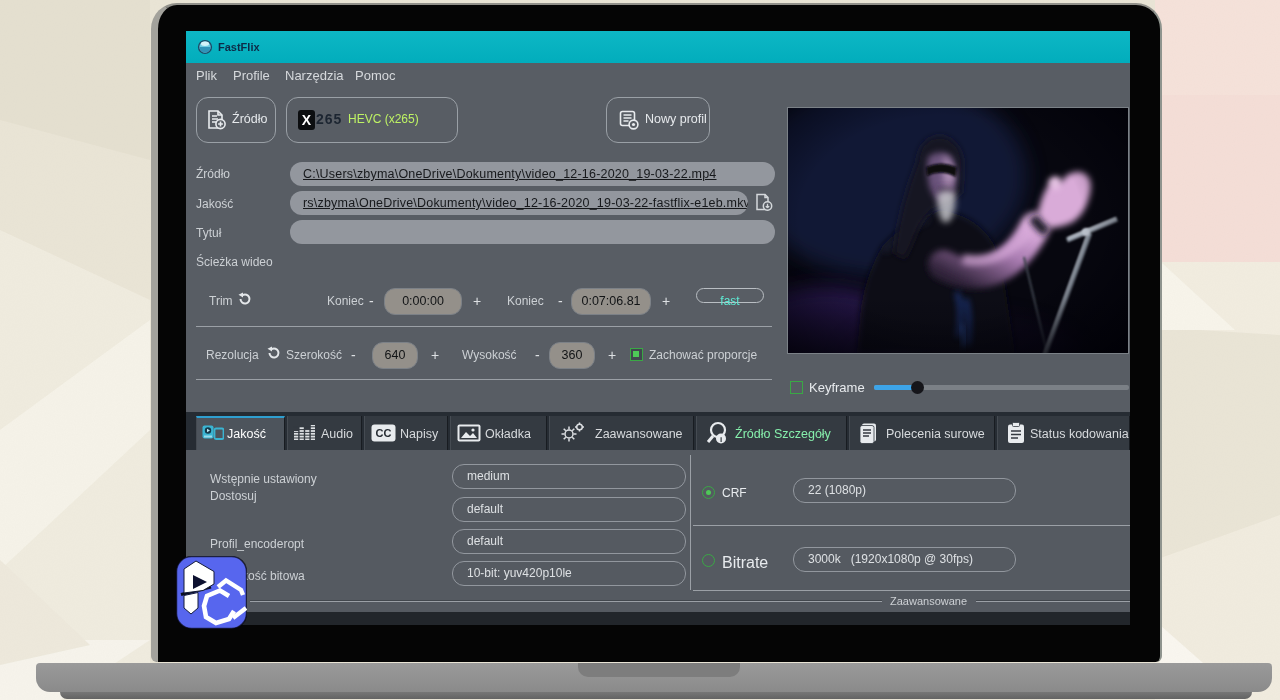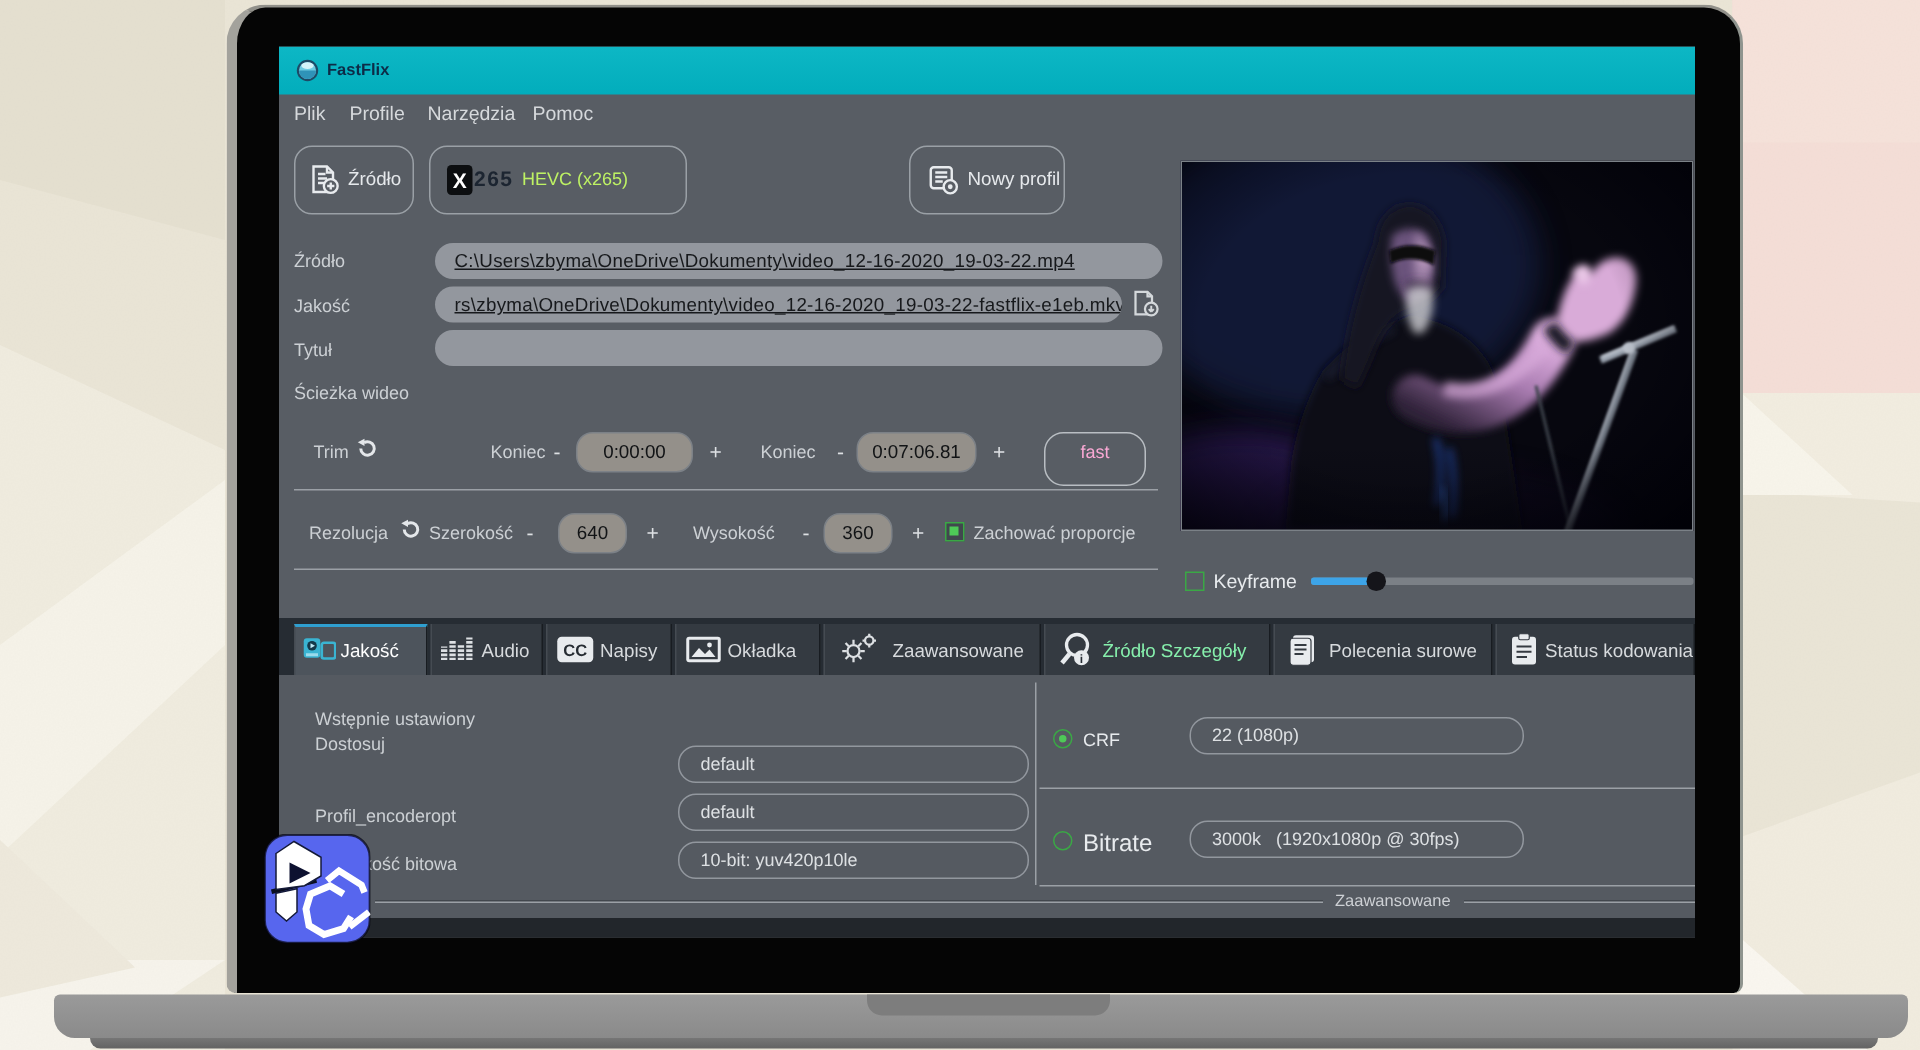--- a/index.html
+++ b/index.html
@@ -132,21 +132,21 @@
       <polygon points="5,0.5 0.5,2.8 5,5.4" fill="#e4e7ea"></polygon>
     </svg>
     <div class="lbl abs" style="left:141px;top:263px">Koniec</div>
     <div class="sign abs" style="left:183px;top:262px">-</div>
     <div class="tbox abs" style="left:198px;top:257px;width:78px">0:00:00</div>
     <div class="sign abs" style="left:287px;top:262px">+</div>
     <div class="lbl abs" style="left:321px;top:263px">Koniec</div>
     <div class="sign abs" style="left:372px;top:262px">-</div>
     <div class="tbox abs" style="left:385px;top:257px;width:80px">0:07:06.81</div>
     <div class="sign abs" style="left:476px;top:262px">+</div>
-    <div class="abs" style="left:510px;top:257px;width:68px;height:36px;border:1px solid #b9bec3;border-radius:13px;color:#f9a8d4;font-size:12px;text-align:center;line-height:24px">fast</div>
+    <div class="abs" style="left:510px;top:257px;width:68px;height:15px;border:1px solid #b9bec3;border-radius:13px;color:#5eead4;font-size:12px;text-align:center;line-height:24px">fast</div>
 
     <div class="sep abs" style="left:10px;top:295px;width:576px"></div>
 
     <div class="lbl abs" style="left:20px;top:317px">Rezolucja</div>
     <svg class="abs" style="left:81px;top:315px" width="14" height="14" viewBox="0 0 14 14">
       <path d="M2.5,7 a4.5,4.5 0 1,0 2.2,-3.9" fill="none" stroke="#e4e7ea" stroke-width="2"></path>
       <polygon points="5,0.5 0.5,2.8 5,5.4" fill="#e4e7ea"></polygon>
     </svg>
     <div class="lbl abs" style="left:100px;top:317px">Szerokość</div>
     <div class="sign abs" style="left:165px;top:316px">-</div>
@@ -308,20 +308,21 @@
       <g stroke="#343a41" stroke-width="1.3">
         <path d="M5,9 h10 M5,12.5 h10 M5,16 h7"></path>
       </g>
     </svg>
 
     <div id="lower" class="abs"></div>
     <div class="lbl abs" style="left:24px;top:441px">Wstępnie ustawiony</div>
     <div class="lbl abs" style="left:24px;top:458px">Dostosuj</div>
     <div class="lbl abs" style="left:24px;top:506px">Profil_encoderopt</div>
     <div class="lbl abs" style="left:24px;top:538px">Głębokość bitowa</div>
+    <div class="ofield abs" style="left:266px;top:433px;width:234px">medium</div>
     <div class="ofield abs" style="left:266px;top:466px;width:234px">default</div>
     <div class="ofield abs" style="left:266px;top:498px;width:234px">default</div>
     <div class="ofield abs" style="left:266px;top:530px;width:234px">10-bit: yuv420p10le</div>
 
     <div class="abs" style="left:504px;top:424px;width:1px;height:135px;background:#9ba0a6"></div>
     <div class="abs" style="left:516px;top:455px;width:13px;height:13px;border:1.5px solid #3aa845;border-radius:50%">
       <div class="abs" style="left:2.5px;top:2.5px;width:5px;height:5px;background:#4ec957;border-radius:50%"></div>
     </div>
     <div class="abs" style="left:536px;top:455px;color:#e8ebee;font-size:12px">CRF</div>
     <div class="ofield abs" style="left:607px;top:447px;width:223px">22 (1080p)</div>

